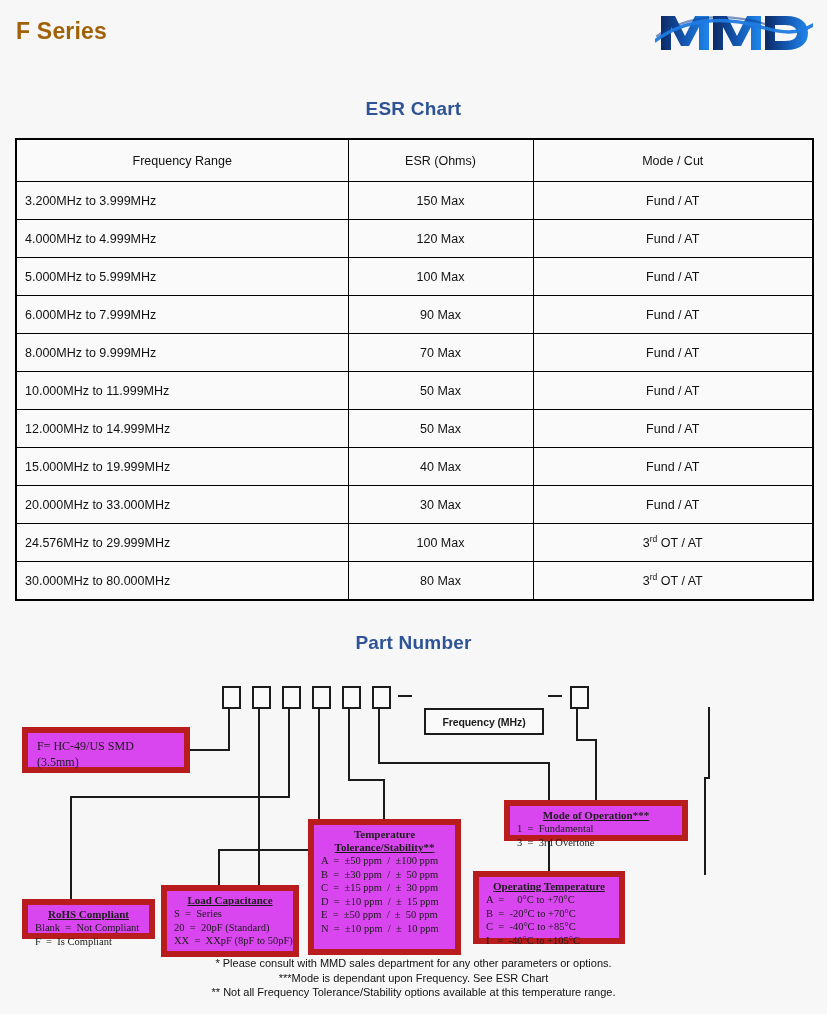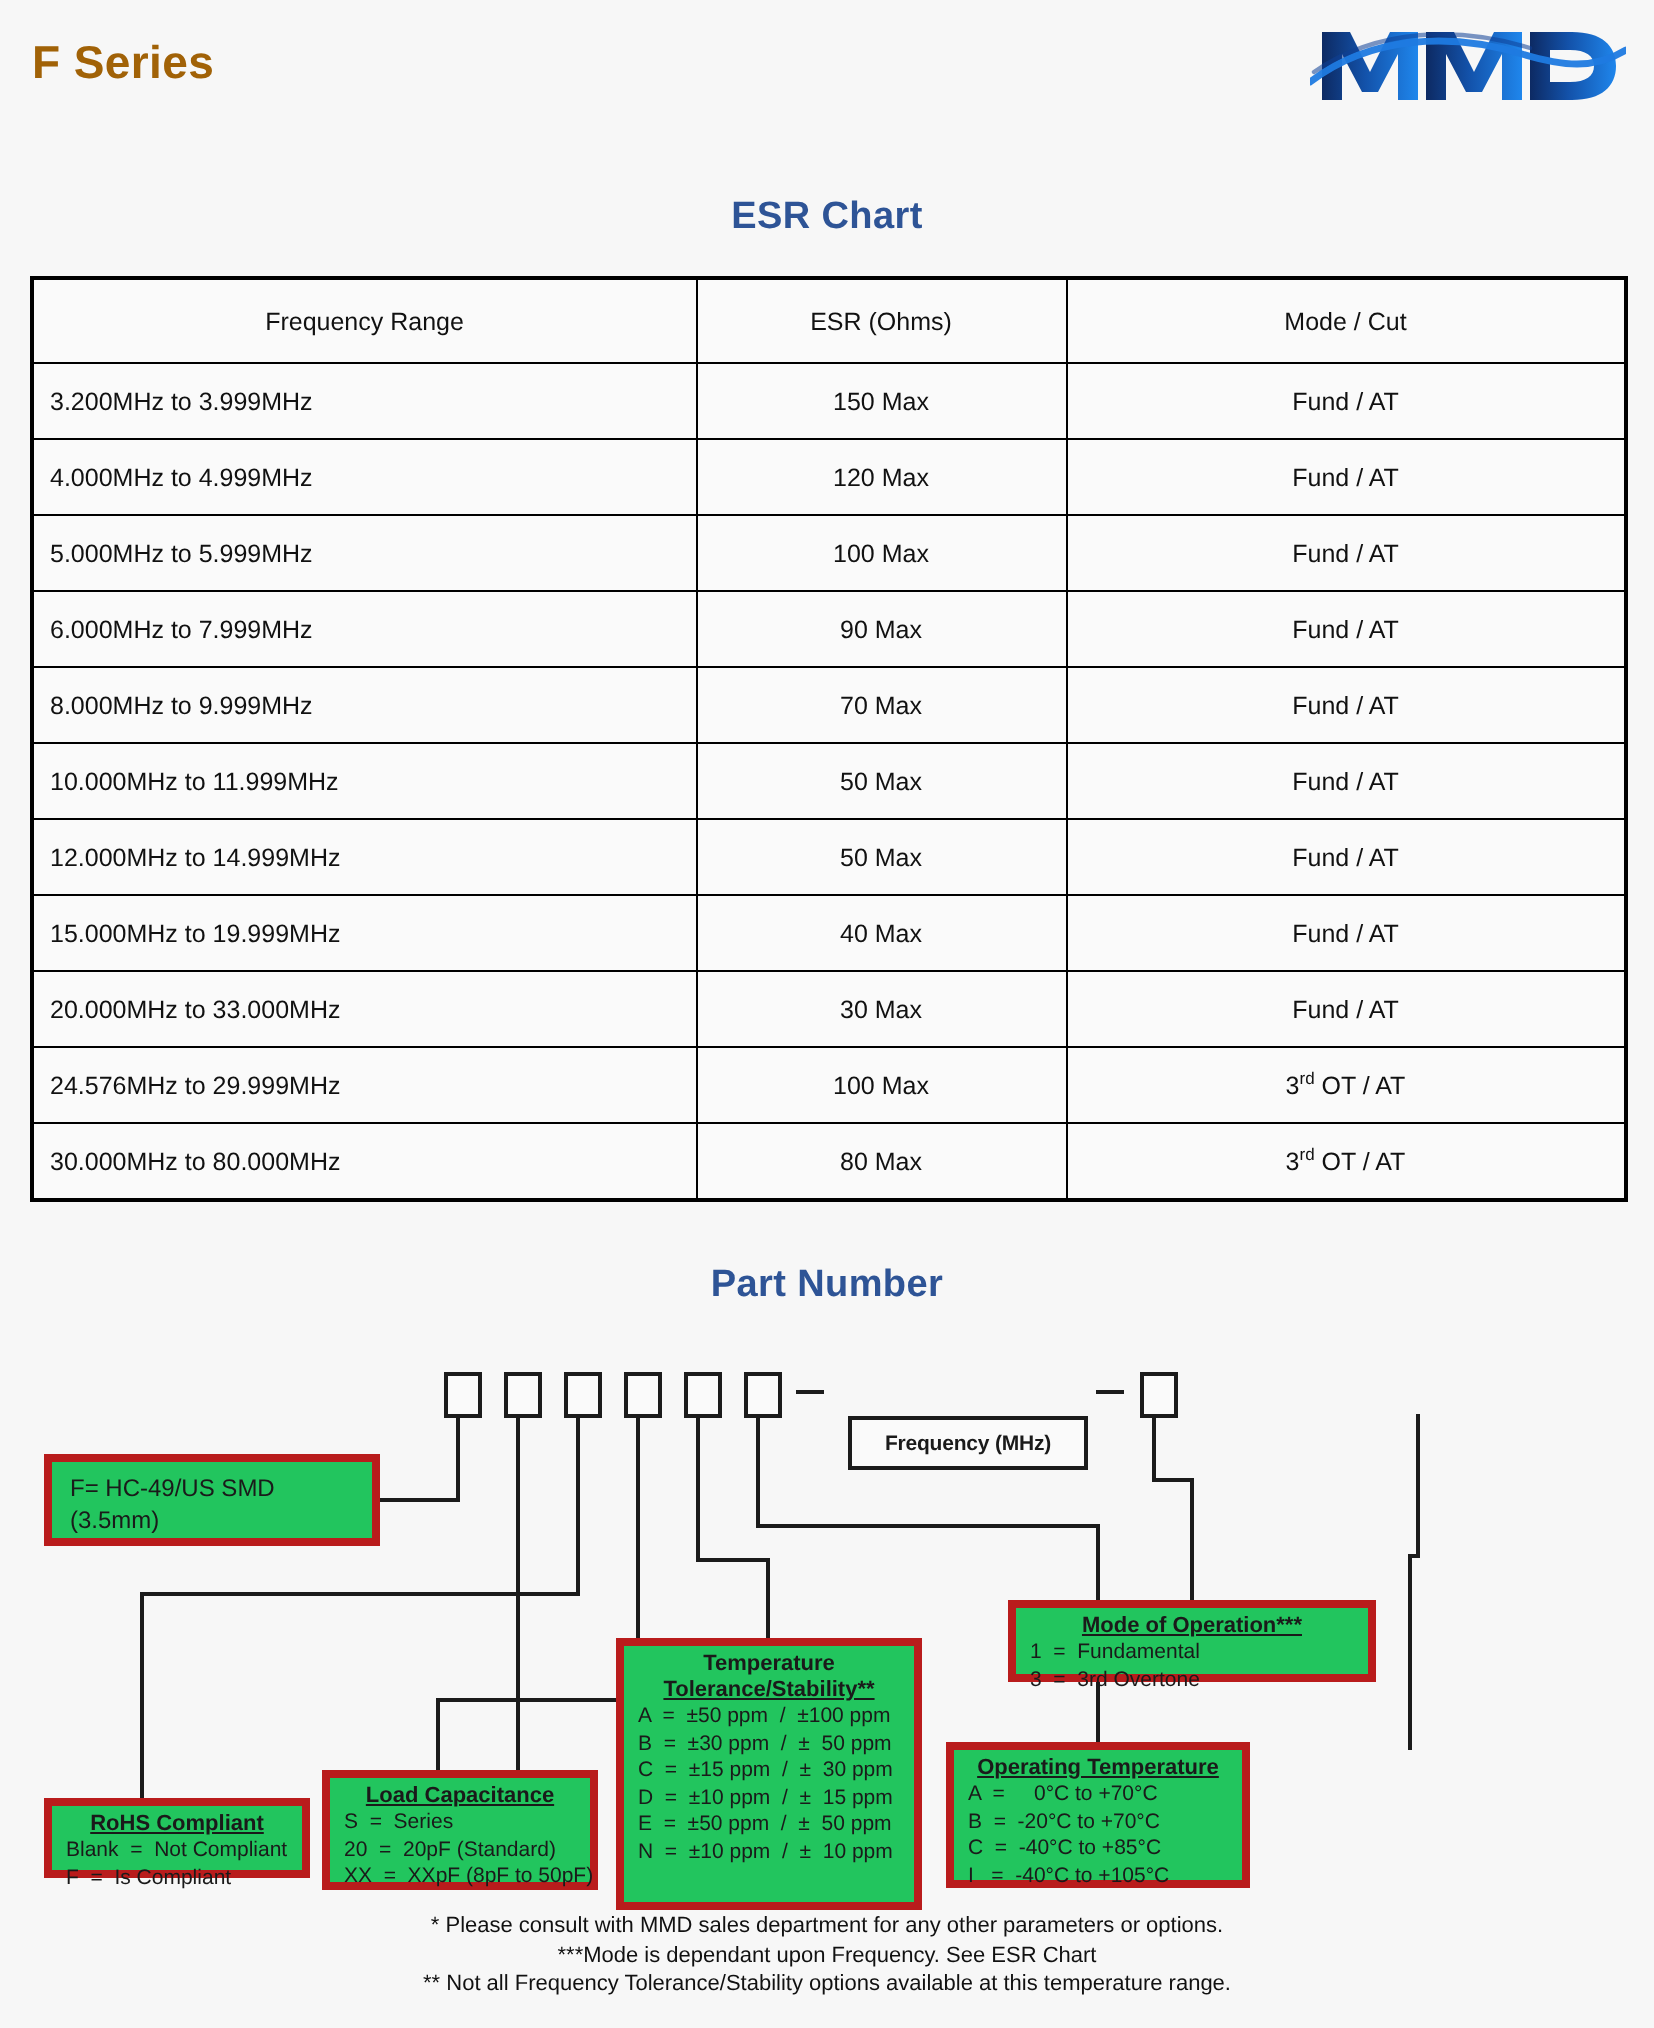--- a/index.html
+++ b/index.html
@@ -64,40 +64,41 @@
   }
   .freqbox{
     position:absolute;border:2px solid #1b1b1b;background:#fafafa;
     font-size:10.5px;font-weight:bold;
     display:flex;align-items:center;justify-content:center;
     letter-spacing:-.1px;
   }
 
   
   .lbox{
-    position:absolute;border:4px solid #b91c1c;background:#22c55e;
+    position:absolute;border:6px solid #b91c1c;background:#d946ef;
     box-sizing:border-box;
+    font-family:Liberation Serif, serif;
   }
   .lbox .ttl{
     display:block;text-align:center;font-weight:bold;
     text-decoration:underline;
     font-size:11px;line-height:13px;
   }
   .lbox .ttl.nou{text-decoration:none;}
   .lbox .ln{
     display:block;font-size:10.5px;line-height:13.5px;
     white-space:pre;
   }
   .lbox.pad{padding:3px 7px 3px 7px;}
 
   #box-hc{left:22px;top:67px;width:168px;height:46px;padding:5px 9px;}
   #box-hc .ln{font-size:12px;line-height:16px;}
 
   #box-rohs{left:22px;top:239px;width:133px;height:40px;}
-  #box-lc{left:161px;top:225px;width:138px;height:60px;}
+  #box-lc{left:161px;top:225px;width:138px;height:72px;}
   #box-temp{left:308px;top:159px;width:153px;height:136px;}
   #box-mode{left:504px;top:140px;width:184px;height:41px;}
   #box-optemp{left:473px;top:211px;width:152px;height:73px;}
   #box-vao{left:631px;top:215px;width:148px;height:69px;}
 
   .notes{
     position:absolute;left:0;top:296px;width:827px;text-align:center;
   }
   .notes div{font-size:11px;line-height:14.5px;color:#111;}
 </style>

